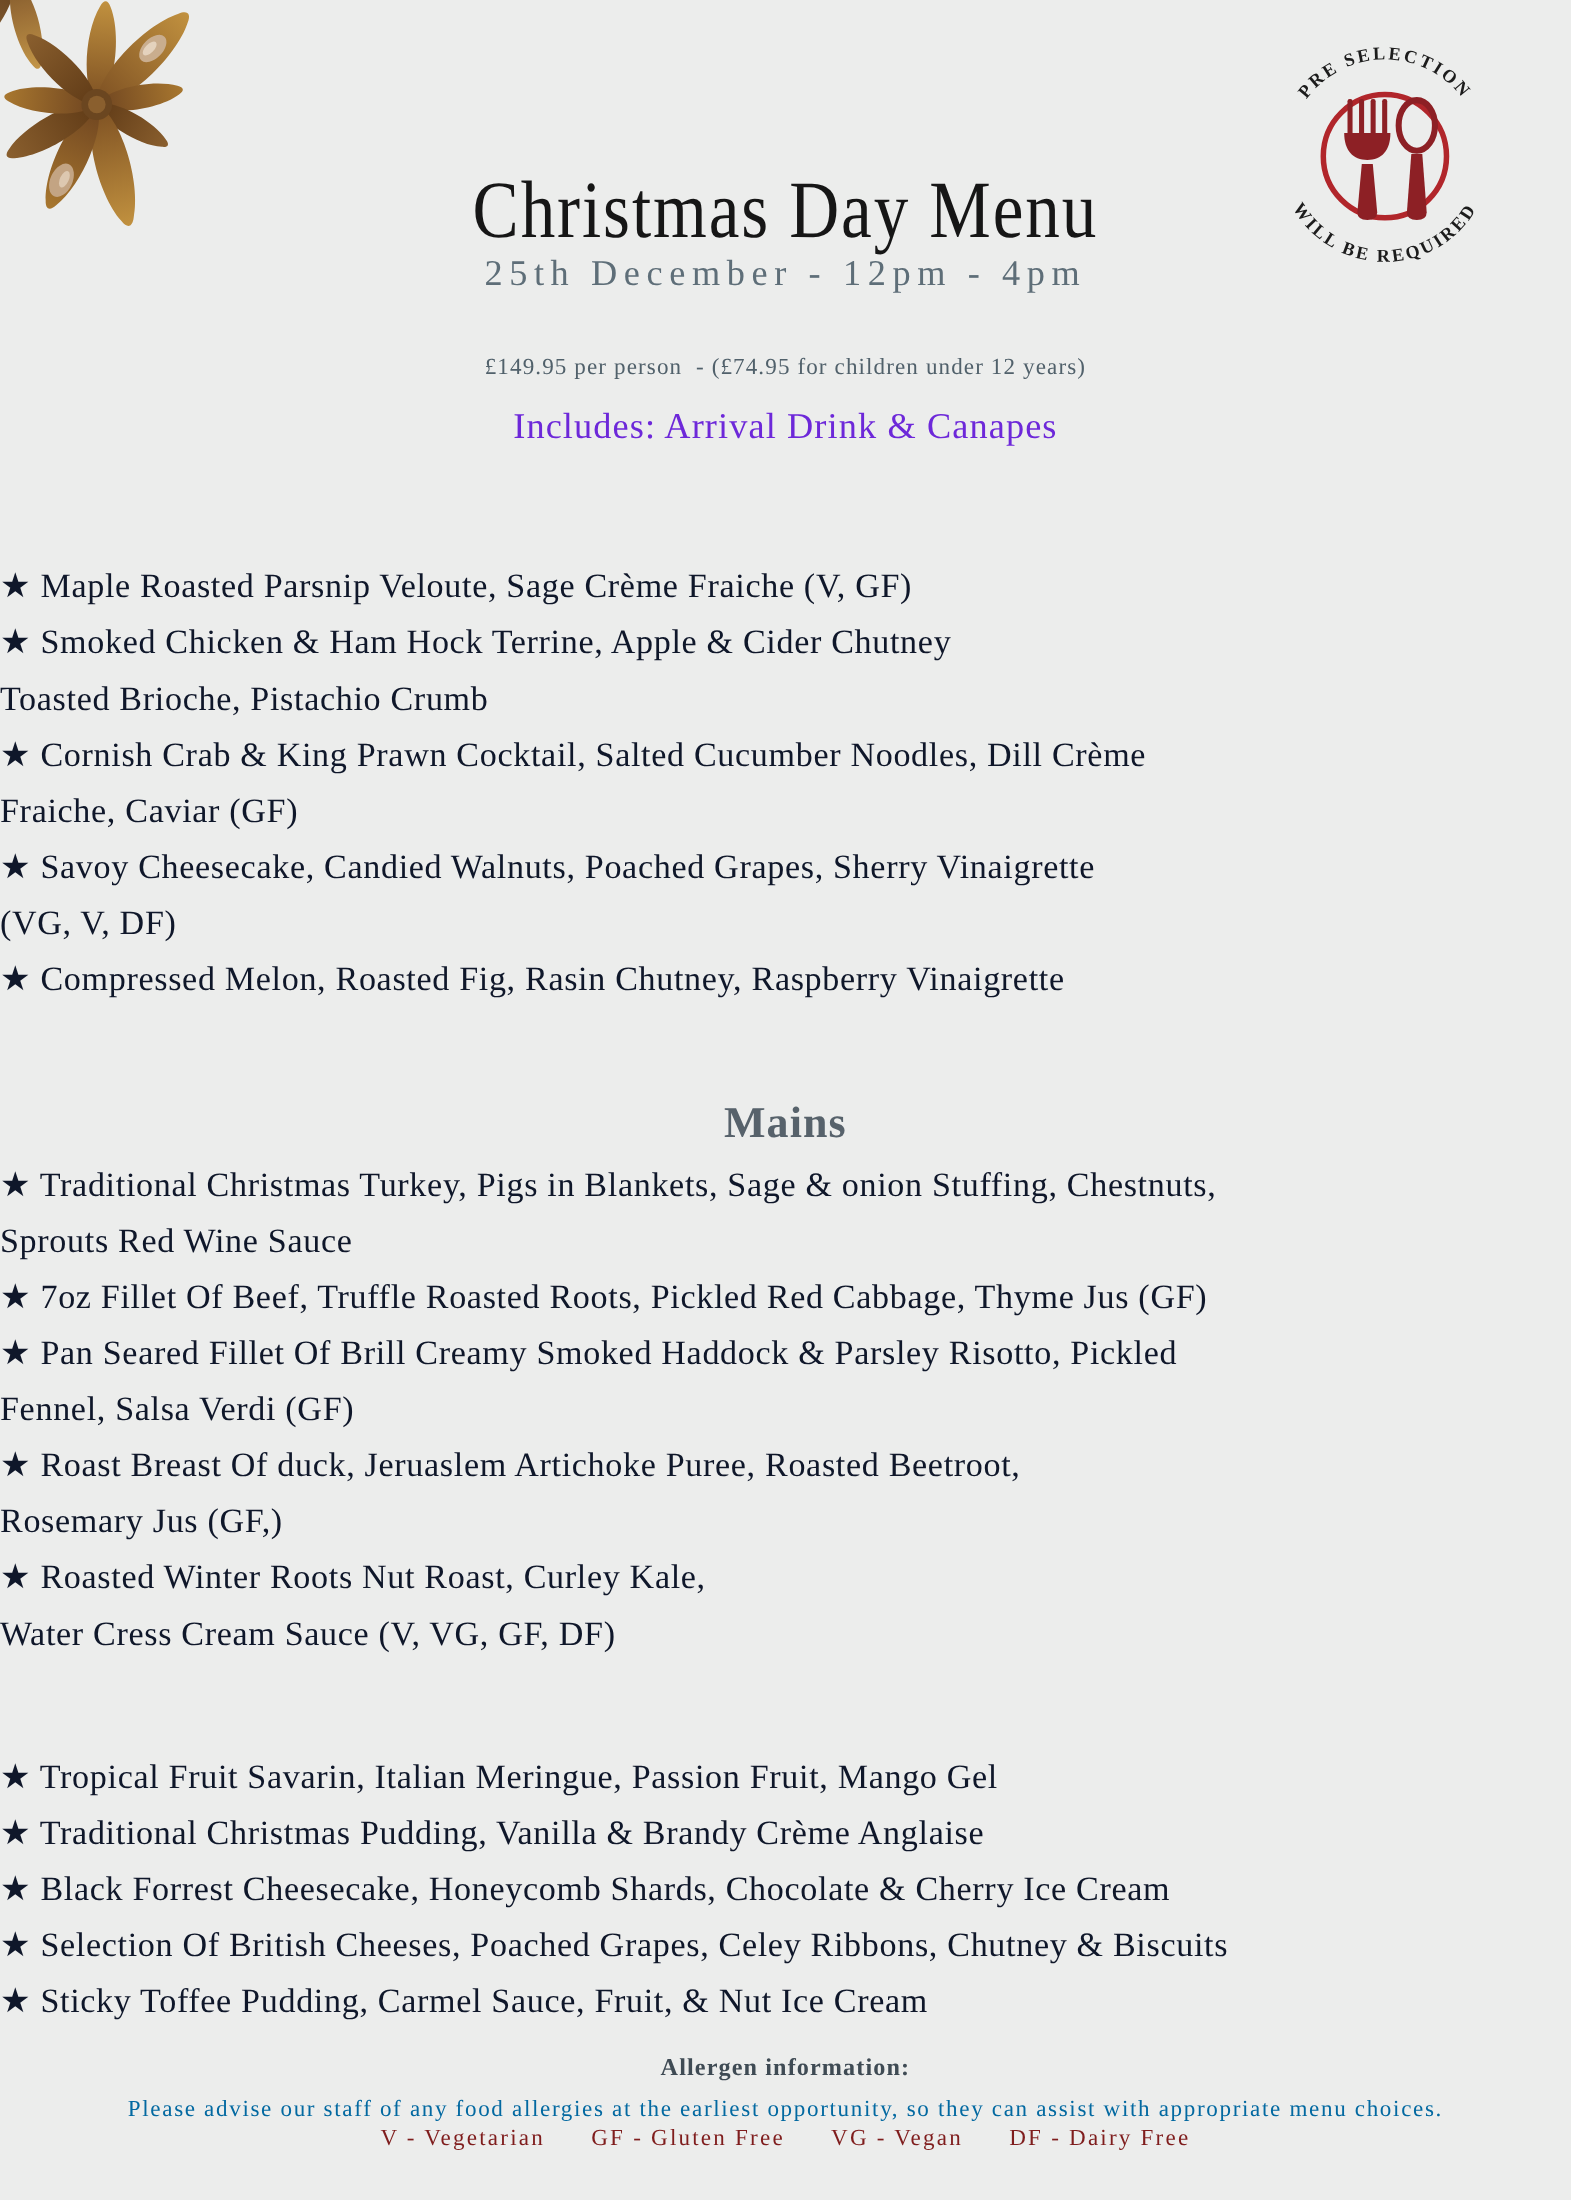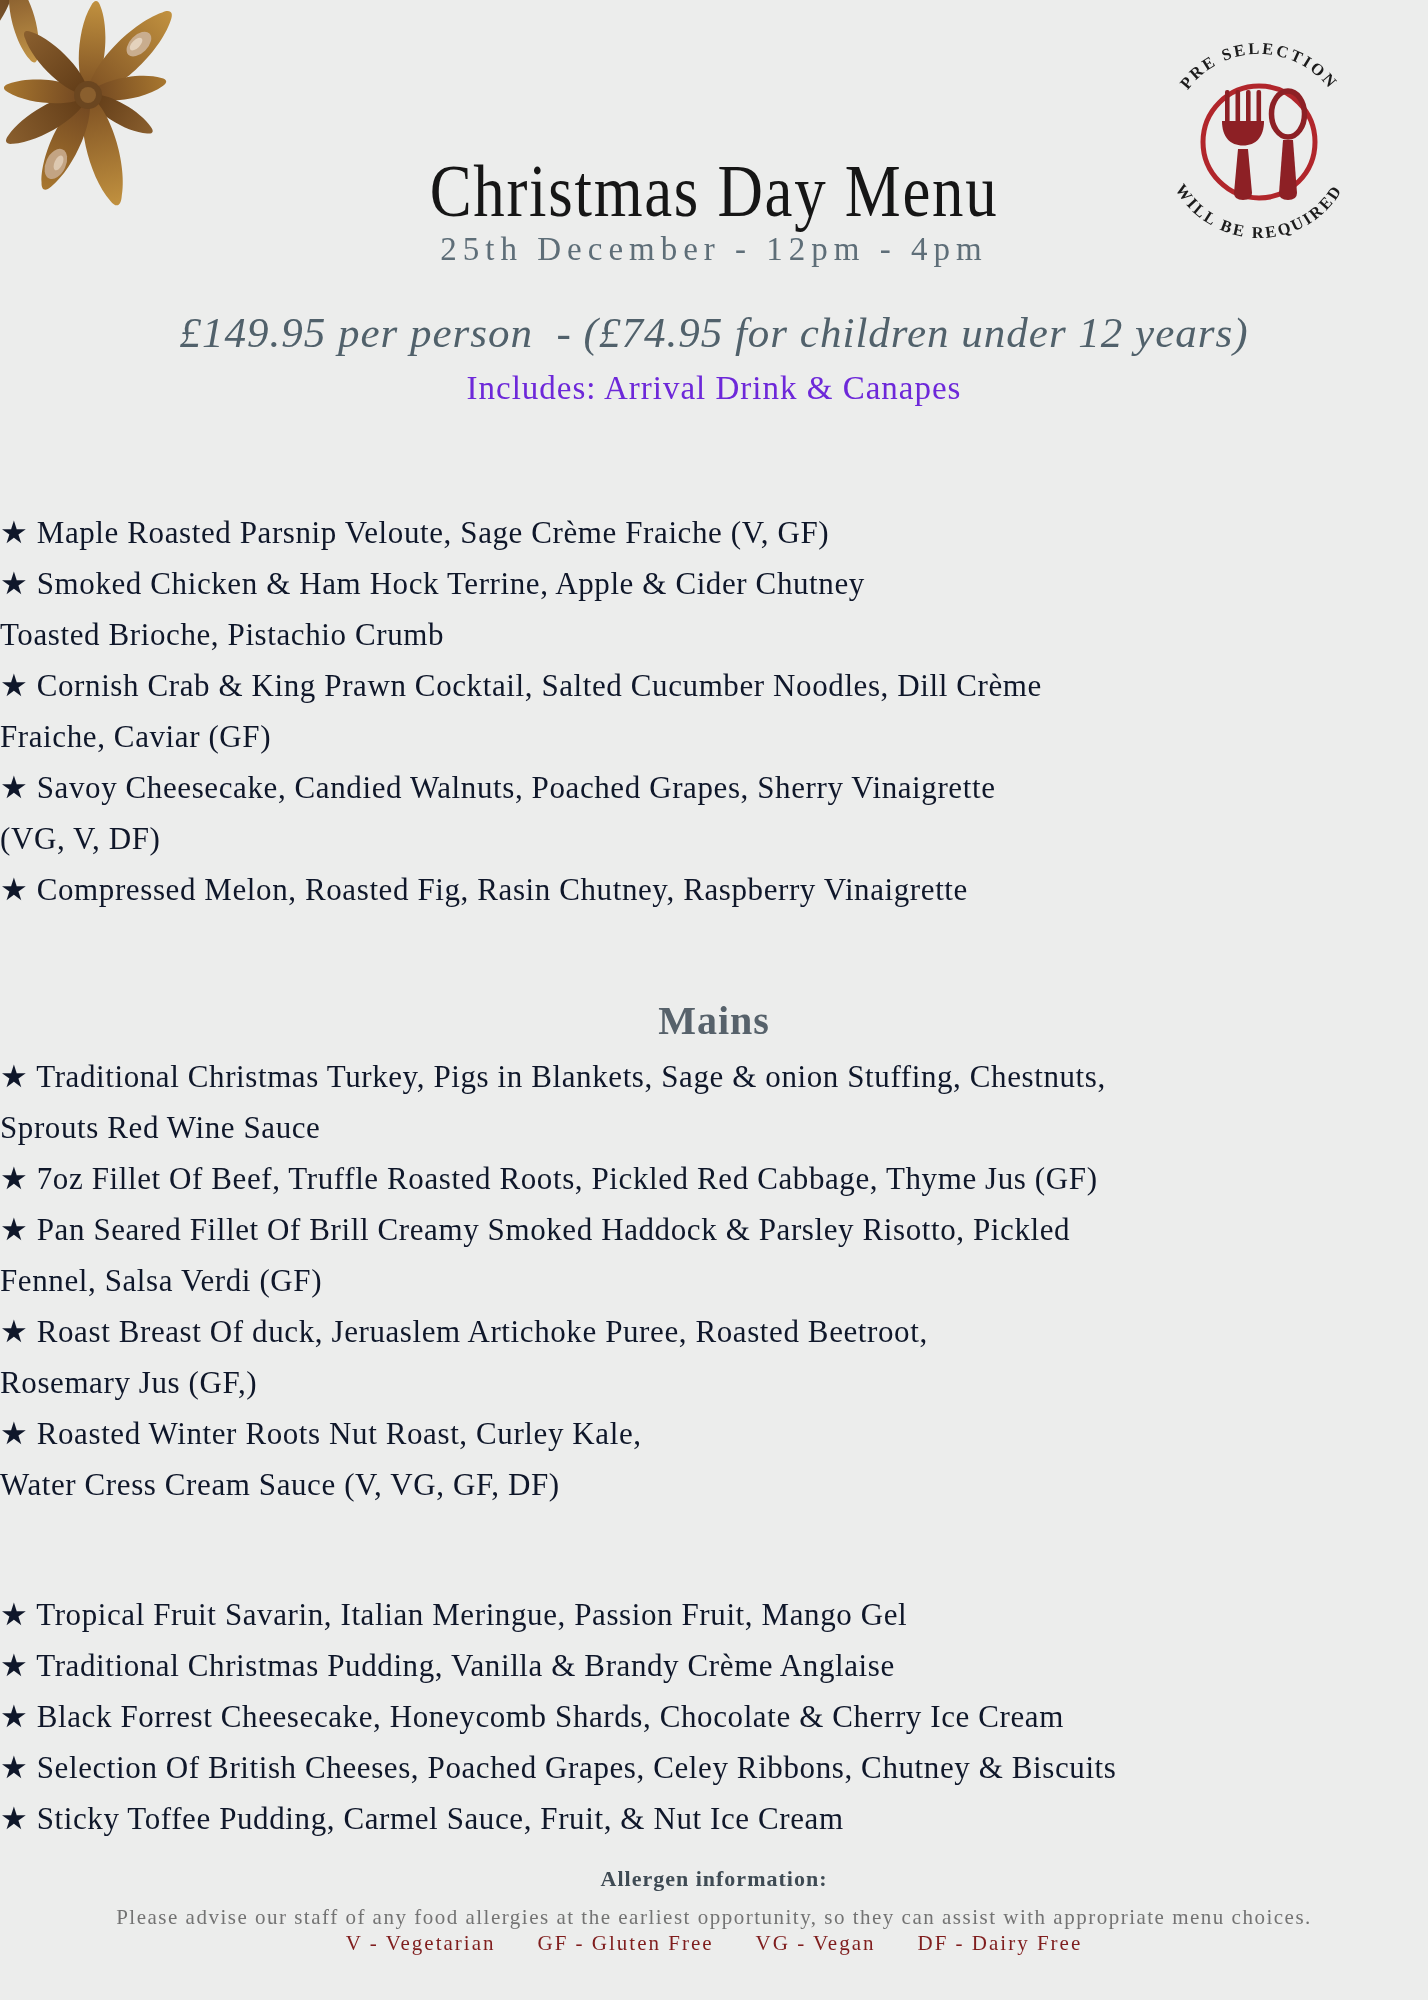--- a/index.html
+++ b/index.html
@@ -10,36 +10,36 @@
     overflow:hidden;
     font-family:"Liberation Serif", serif;
   }
   .cline{position:absolute;left:0;right:0;text-align:center;}
   .title{
     top:100px;font-size:74px;line-height:82px;color:#161616;
     letter-spacing:2px;transform:scaleX(0.85);transform-origin:center;
     font-weight:normal;white-space:nowrap;
   }
   .date{top:229px;font-size:33px;line-height:40px;color:#5e6e78;letter-spacing:6px;}
-  .price{top:313px;font-size:43px;line-height:40px;color:#51616b;letter-spacing:1px;white-space:pre-wrap;font-style:italic;}
+  .price{top:313px;font-size:21px;line-height:40px;color:#51616b;letter-spacing:1px;white-space:pre-wrap;}
   .includes{top:368px;font-size:33px;line-height:40px;color:#6d28d9;letter-spacing:1px;}
   .sec-heading{font-weight:bold;font-size:40px;line-height:46px;color:#57626b;letter-spacing:1px;}
   #starters-h{top:450px;}
   #mains-h{top:965px;}
   #deserts-h{top:1532px;}
   .items{position:absolute;left:0;right:0;}
   #starters-items{top:507px;}
   #mains-items{top:1022px;margin-top:29px;}
   #deserts-items{top:1589px;}
   .mline{
     height:51px;line-height:51px;font-size:31px;color:#0f172a;
     letter-spacing:0.6px;text-align:left;white-space:nowrap;
   }
   .foot-title{top:1866px;font-size:22px;line-height:26px;font-weight:bold;color:#3f4b54;letter-spacing:1px;}
-  .foot-text{top:1904px;font-size:21px;line-height:26px;color:#737373;letter-spacing:1.5px;}
+  .foot-text{top:1904px;font-size:21px;line-height:26px;color:#0369a1;letter-spacing:1.5px;}
   .legend{top:1930px;display:flex;justify-content:center;gap:42px;font-size:21px;line-height:26px;color:#7f1d1d;letter-spacing:2px;}
   .badge{position:absolute;left:1148px;top:28px;}
   .badge-text{font-family:"Liberation Serif",serif;font-weight:bold;font-size:16.5px;letter-spacing:2.5px;fill:#1c1c1c;}
   .anise{position:absolute;left:-15px;top:-25px;}
 </style>
 </head>
 <body>
 
 <div class="page">
 

